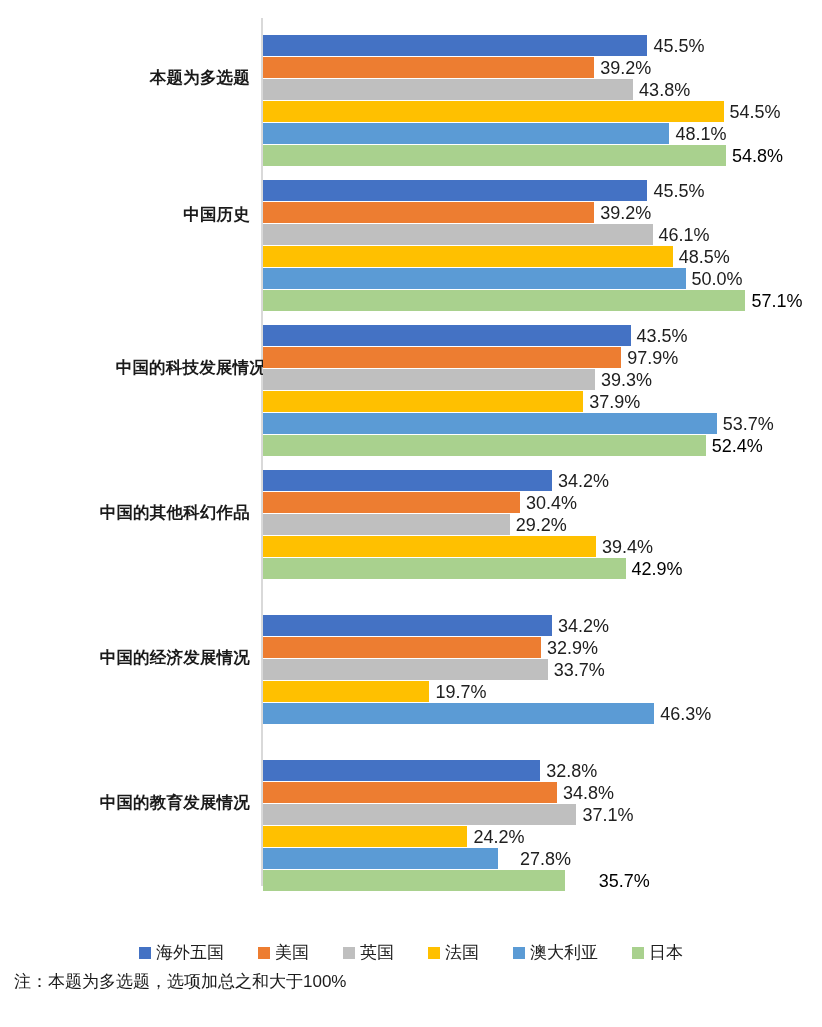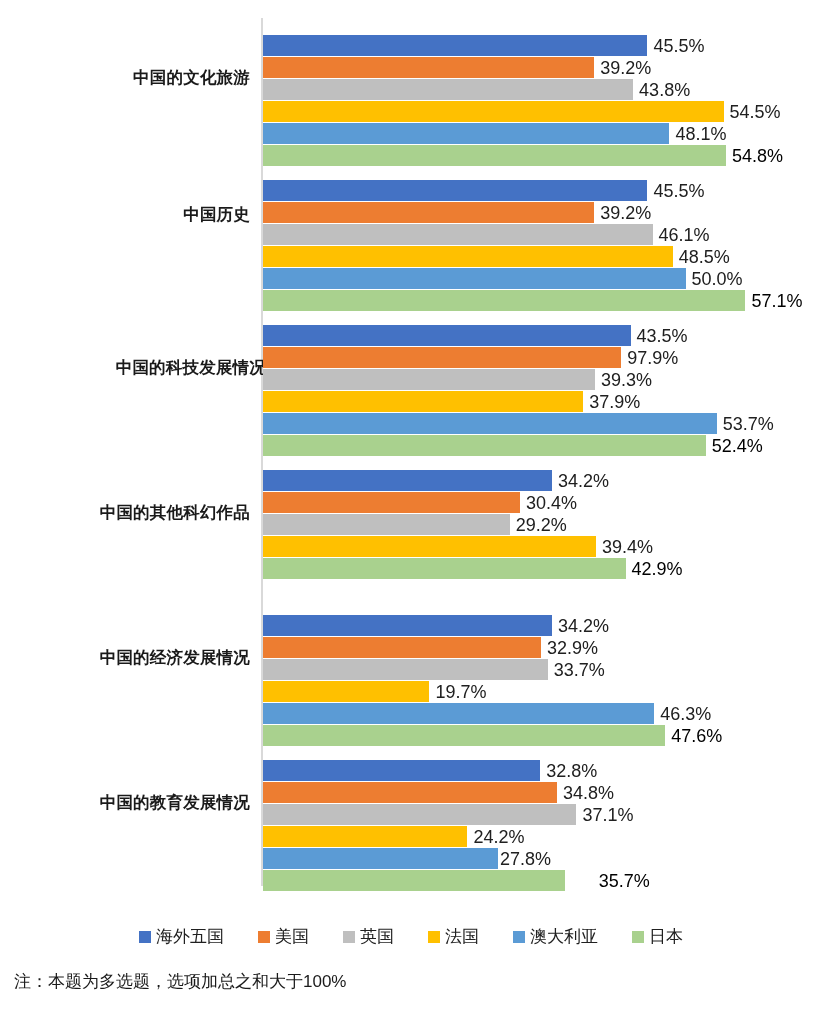--- a/index.html
+++ b/index.html
@@ -97,21 +97,21 @@
     left: 0;
     top: 928px;
     width: 822px;
     display: flex;
     justify-content: center;
     align-items: center;
   }
   .legend-item {
     display: flex;
     align-items: center;
-    margin: 0 17px;
+    margin: 16px 17px;
   }
   .legend-swatch {
     width: 12px;
     height: 12px;
     margin-right: 5px;
     flex: 0 0 auto;
   }
   .legend-label {
     font-size: 17px;
     color: #202020;
@@ -131,21 +131,21 @@
 </style>
 </head>
 <body>
 
 <div id="chart-root">
 
   <div class="plot-area">
     <div class="axis-line"></div>
     <div id="groups-container">
         <div class="group" style="top: 20px;">
-          <div class="cat-label" style="top: 48px;">中国的文化旅游</div>
+          <div class="cat-label" style="top: 48px;">本题为多选题</div>
           <div class="bars">
             <div class="bar-row">
               <div class="bar" style="width: 384.475px; background: rgb(68, 114, 196);"></div>
               <span class="bar-value" style="left: 390.475px;">45.5%</span>
             </div>
             <div class="bar-row">
               <div class="bar" style="width: 331.24px; background: rgb(237, 125, 49);"></div>
               <span class="bar-value" style="left: 337.24px;">39.2%</span>
             </div>
             <div class="bar-row">
@@ -265,24 +265,20 @@
               <span class="bar-value" style="left: 290.765px;">33.7%</span>
             </div>
             <div class="bar-row">
               <div class="bar" style="width: 166.465px; background: rgb(255, 192, 0);"></div>
               <span class="bar-value" style="left: 172.465px;">19.7%</span>
             </div>
             <div class="bar-row">
               <div class="bar" style="width: 391.235px; background: rgb(91, 155, 213);"></div>
               <span class="bar-value" style="left: 397.235px;">46.3%</span>
             </div>
-            <div class="bar-row">
-              <div class="bar" style="width: 402.22px; background: rgb(169, 209, 142);"></div>
-              <span class="bar-value muted" style="left: 408.22px;">47.6%</span>
-            </div>
           </div>
         </div>
         <div class="group" style="top: 745px;">
           <div class="cat-label" style="top: 48px;">中国的教育发展情况</div>
           <div class="bars">
             <div class="bar-row">
               <div class="bar" style="width: 277.16px; background: rgb(68, 114, 196);"></div>
               <span class="bar-value" style="left: 283.16px;">32.8%</span>
             </div>
             <div class="bar-row">
@@ -292,21 +288,21 @@
             <div class="bar-row">
               <div class="bar" style="width: 313.495px; background: rgb(191, 191, 191);"></div>
               <span class="bar-value" style="left: 319.495px;">37.1%</span>
             </div>
             <div class="bar-row">
               <div class="bar" style="width: 204.49px; background: rgb(255, 192, 0);"></div>
               <span class="bar-value" style="left: 210.49px;">24.2%</span>
             </div>
             <div class="bar-row">
               <div class="bar" style="width: 234.91px; background: rgb(91, 155, 213);"></div>
-              <span class="bar-value" style="left: 237px; text-align: center;">27.8%</span>
+              <span class="bar-value" style="left: 257px; text-align: center;">27.8%</span>
             </div>
             <div class="bar-row">
               <div class="bar" style="width: 301.665px; background: rgb(169, 209, 142);"></div>
               <span class="bar-value muted" style="left: 307.665px; margin-left: 28px;">35.7%</span>
             </div>
           </div>
         </div>
       </div>
   </div>
 

